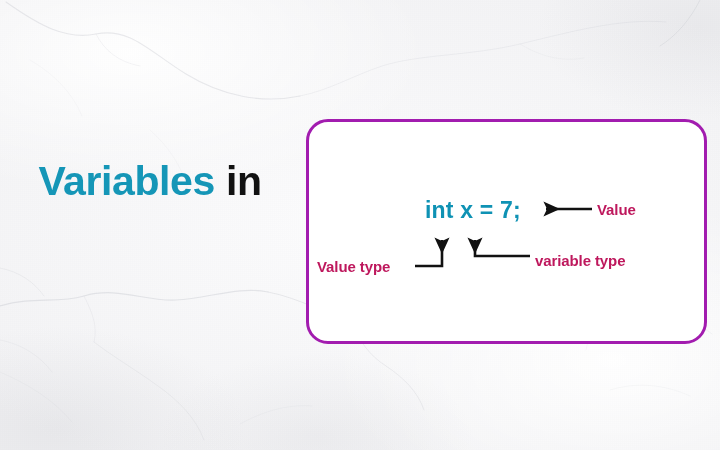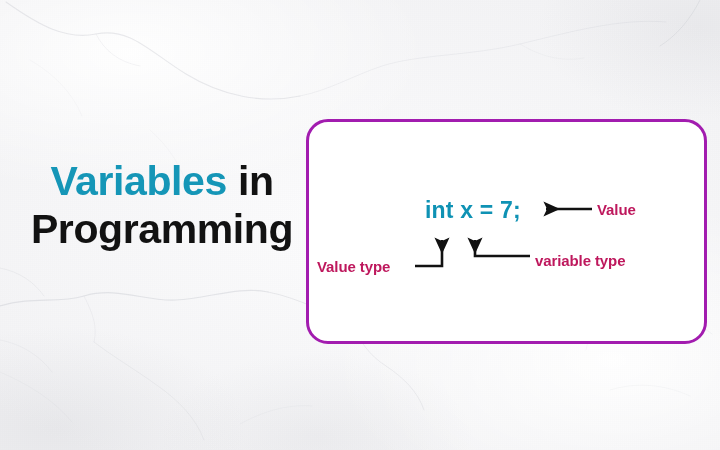--- a/index.html
+++ b/index.html
@@ -49,21 +49,21 @@
     inset: 0;
     background:
       radial-gradient(ellipse 35% 30% at 8% 95%, rgba(160,162,170,0.13) 0%, rgba(160,162,170,0) 75%),
       radial-gradient(ellipse 30% 28% at 97% 6%, rgba(160,162,170,0.11) 0%, rgba(160,162,170,0) 75%),
       radial-gradient(ellipse 28% 24% at 44% 97%, rgba(160,162,170,0.10) 0%, rgba(160,162,170,0) 78%);
   }
 
   
   #title-block {
     position: absolute;
-    left: 12px;
+    left: 0px;
     top: 158px;
     width: 300px;
     text-align: center;
     line-height: 1.16;
   }
   .title-line {
     font-size: 41px;
     font-weight: bold;
     letter-spacing: -0.4px;
     white-space: nowrap;
@@ -160,21 +160,20 @@
     </svg>
   </div>
 
   <div class="grain"></div>
   <div class="soft-shade"></div>
 
   <div id="title-block">
     <div class="title-line">
       <span class="tl-accent">Variables</span><span class="tl-dark"> in</span>
     </div>
-    <div class="title-line tl-dark">Programming</div>
   </div>
 
   <div id="code-card">
     <div class="card-inner">
 
       <div id="code-snippet">int x = 7;</div>
 
       <div class="ann-label" id="label-value">Value</div>
       <div class="ann-label" id="label-variable-name">variable type</div>
       <div class="ann-label" id="label-data-type">Value type</div>

